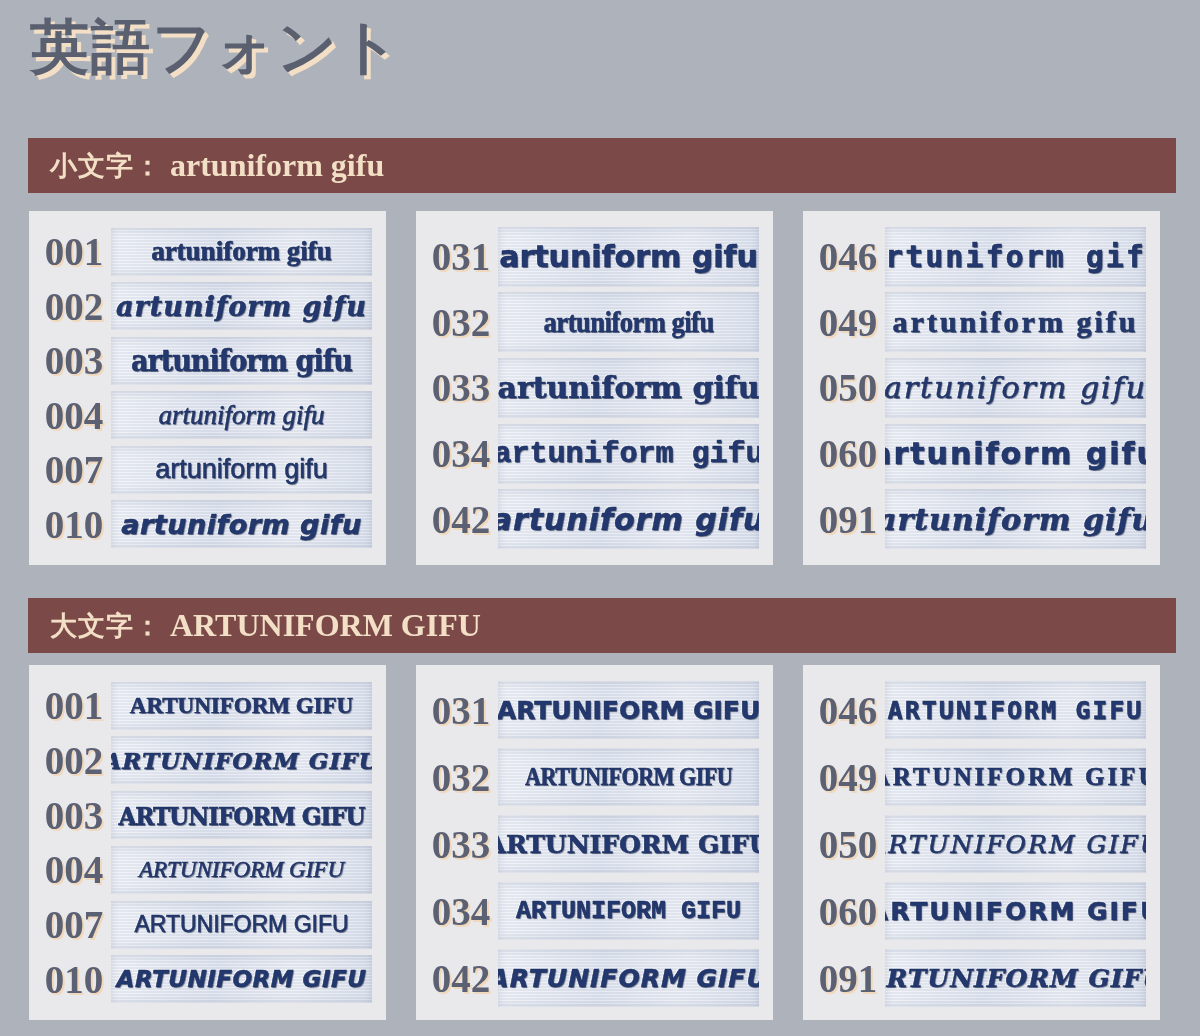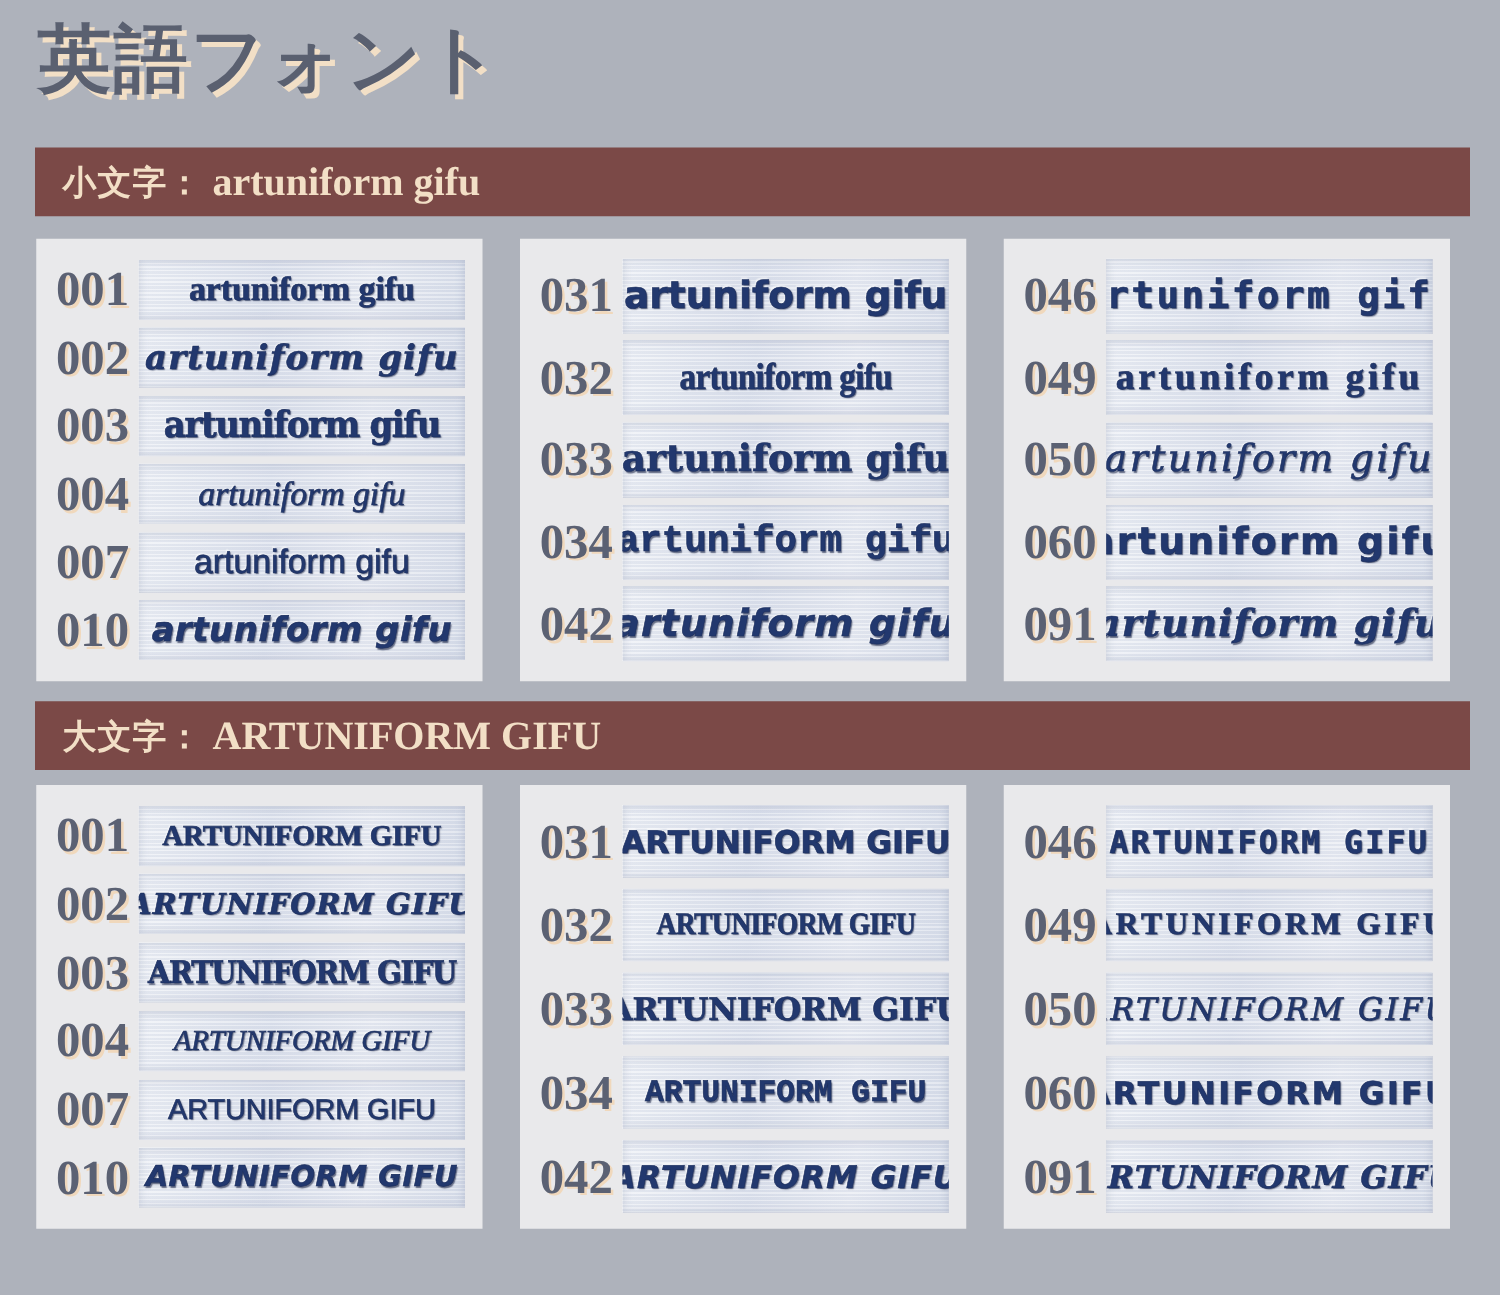--- a/index.html
+++ b/index.html
@@ -35,22 +35,22 @@
   .section-bar{
     margin-left:28px;
     width:1148px;
     height:55px;
     background:var(--bar);
     color:var(--bar-text);
     display:flex;
     align-items:center;
     padding-left:22px;
   }
-  .sec-lower .section-bar{margin-top:8px;}
-  .sec-upper .section-bar{margin-top:16px;}
+  .sec-lower .section-bar{margin-top:28px;}
+  .sec-upper .section-bar{margin-top:33px;}
   .bar-ja{
     font-family:"DejaVu Sans",sans-serif;
     font-size:27px;
     font-weight:600;
     letter-spacing:1px;
   }
   .bar-sample{
     font-family:"Liberation Serif",serif;
     font-size:32px;
     font-weight:700;

